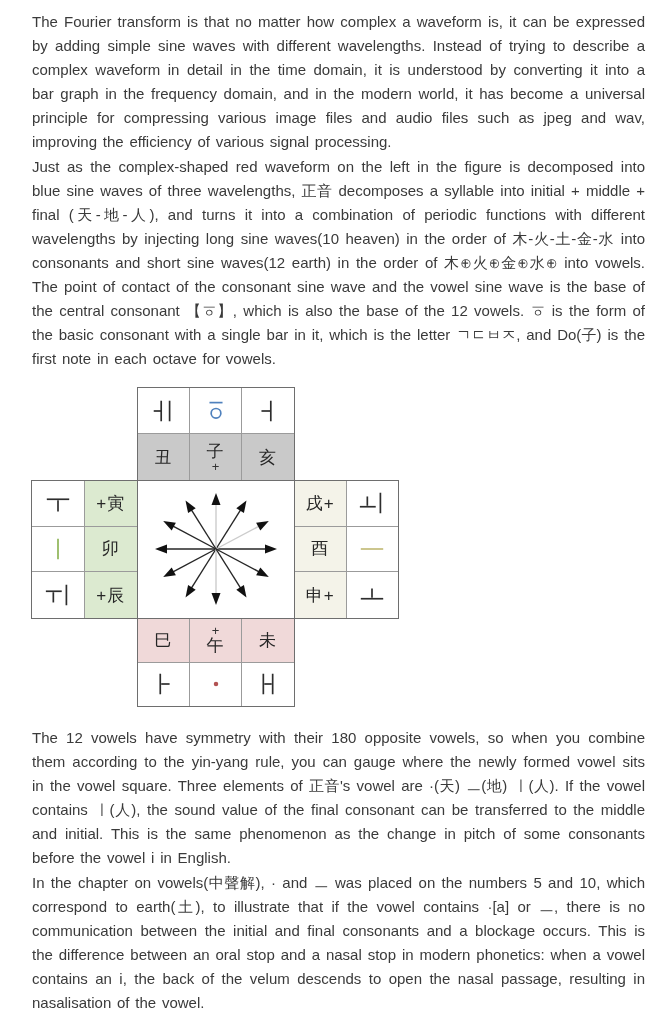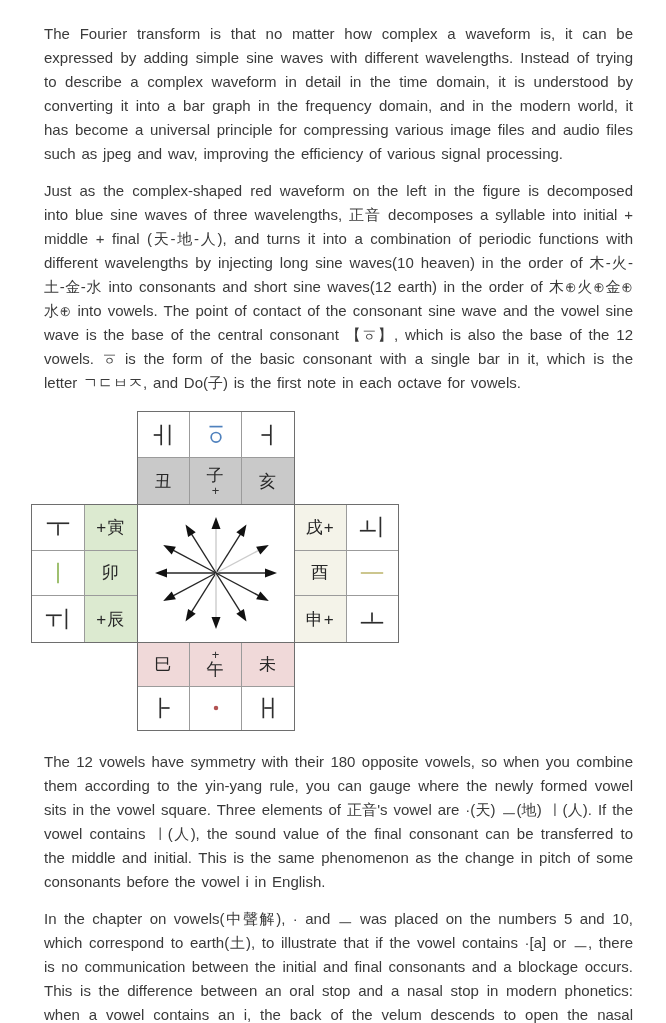--- a/index.html
+++ b/index.html
@@ -3,21 +3,21 @@
 <meta charset="utf-8">
 <style>
   html,body{margin:0;padding:0;background:#ffffff;}
   body{width:666px;height:1023px;overflow:hidden;}
   .page{
     box-sizing:border-box;width:666px;min-height:1023px;
     padding:9px 20px 10px 31px;
     font-family:"Liberation Sans",sans-serif;
     font-size:15px;line-height:24px;color:#3a3a3a;
   }
-  .para{margin:13px;text-align:justify;word-spacing:1.6px;}
+  .para{margin:1px;text-align:justify;word-spacing:1.6px;}
   
   .figure{position:relative;width:368px;height:320px;margin:16px 0 19px 0;}
   .block{position:absolute;box-sizing:border-box;border:1px solid #6e6e6e;display:grid;background:#fff;}
   .top-block{left:106px;top:0;width:158px;height:94px;grid-template-columns:1fr 1fr 1fr;grid-template-rows:1fr 1fr;}
   .left-block{left:0;top:93px;width:107px;height:139px;grid-template-columns:1fr 1fr;grid-template-rows:1fr 1fr 1fr;}
   .center-block{left:106px;top:93px;width:158px;height:139px;display:flex;align-items:center;justify-content:center;}
   .right-block{left:263px;top:93px;width:105px;height:139px;grid-template-columns:1fr 1fr;grid-template-rows:1fr 1fr 1fr;}
   .bottom-block{left:106px;top:231px;width:158px;height:89px;grid-template-columns:1fr 1fr 1fr;grid-template-rows:1fr 1fr;}
   .cell{
     display:flex;align-items:center;justify-content:center;flex-direction:column;

